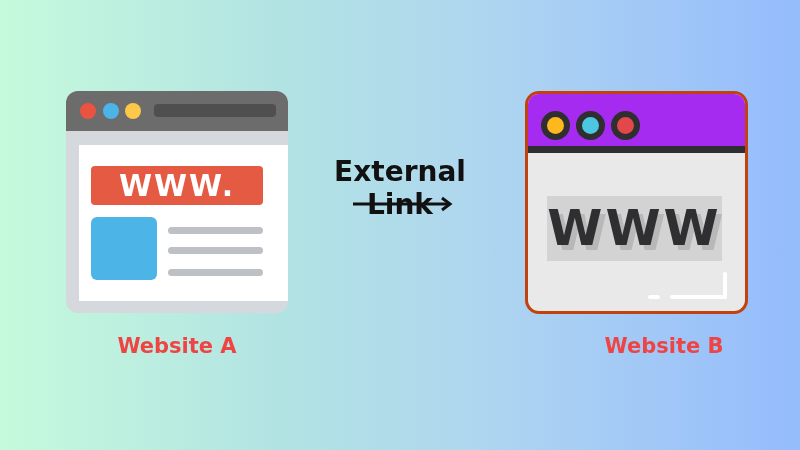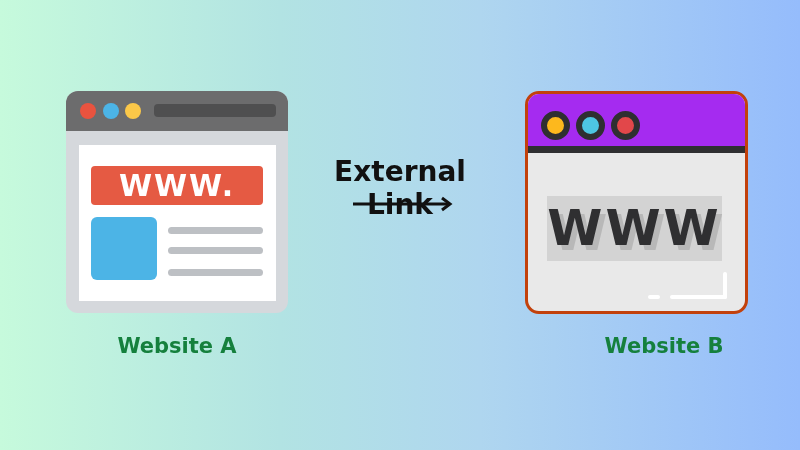--- a/index.html
+++ b/index.html
@@ -8,42 +8,42 @@
     background: linear-gradient(90deg, #c6fadc 0%, #b2e3e3 35%, #afd6ef 60%, #95bcfc 100%);
     font-family: "DejaVu Sans", "Liberation Sans", sans-serif;
   }
   .abs { position: absolute; }
 
   
   #win-a { left: 66px; top: 91px; width: 222px; height: 222px; background: #d5d8dc; border-radius: 12px; overflow: hidden; }
   #win-a .titlebar { position: absolute; left: 0; top: 0; width: 100%; height: 40px; background: #6c6c6d; }
   #win-a .dot { position: absolute; top: 12px; width: 16px; height: 16px; border-radius: 50%; }
   #win-a .addr { position: absolute; left: 88px; top: 13px; width: 122px; height: 13px; border-radius: 4px; background: #4f4f50; }
-  #win-a .content { position: absolute; left: 13px; top: 54px; width: 197px; height: 156px; background: #ffffff; }
+  #win-a .content { position: absolute; left: 13px; top: 54px; width: 197px; height: 156px; background: #ffffff; padding-left: 41px; }
   #win-a .banner { position: absolute; left: 12px; top: 21px; width: 172px; height: 39px; background: #e55a43; border-radius: 4px;
     color: #ffffff; font-weight: bold; font-size: 30px; text-align: center; line-height: 39px; letter-spacing: 2px; }
   #win-a .thumb { position: absolute; left: 12px; top: 72px; width: 66px; height: 63px; background: #4cb4e6; border-radius: 6px; }
   #win-a .line { position: absolute; left: 89px; width: 95px; height: 7px; border-radius: 4px; background: #bdc0c4; }
 
   
   #win-b { left: 525px; top: 91px; width: 223px; height: 223px; background: #e9e9e9; border: 3px solid #c2410c; box-sizing: border-box; border-radius: 14px; overflow: hidden; }
   #win-b .titlebar { position: absolute; left: 0; top: 0; width: 100%; height: 59px; background: #a52bf0; border-bottom: 7px solid #2f2f31; box-sizing: border-box; }
   #win-b .dot { position: absolute; top: 17px; width: 17px; height: 17px; border-radius: 50%; border: 6px solid #2f2f31; }
   #win-b .wwwbox { position: absolute; left: 19px; top: 102px; width: 175px; height: 65px; background: #d3d3d3;
     color: #2f2f31; font-weight: bold; font-size: 50px; text-align: center; line-height: 65px; letter-spacing: 3px;
     text-shadow: 5px 5px 0 #b8b8b8; }
   #win-b .reflect-v { position: absolute; left: 195px; top: 178px; width: 4px; height: 27px; background: #ffffff; border-radius: 2px; }
   #win-b .reflect-h1 { position: absolute; left: 142px; top: 201px; width: 57px; height: 4px; background: #ffffff; border-radius: 2px; }
   #win-b .reflect-h2 { position: absolute; left: 120px; top: 201px; width: 12px; height: 4px; background: #ffffff; border-radius: 2px; }
 
   
   #link-label { left: 300px; top: 155px; width: 200px; text-align: center; font-weight: bold; font-size: 28px; color: #111111; }
   #arrow { left: 353px; top: 196px; width: 100px; height: 16px; }
 
-  .site-label { top: 334px; width: 240px; text-align: center; font-weight: bold; font-size: 21px; color: #15803d; }
+  .site-label { top: 334px; width: 240px; text-align: center; font-weight: bold; font-size: 21px; color: #ef4444; }
   #label-a { left: 57px; }
   #label-b { left: 544px; }
 </style>
 </head>
 <body>
 
 <div id="win-a" class="abs">
   <div class="titlebar">
     <div class="dot" style="left:14px;background:#e9533f;"></div>
     <div class="dot" style="left:37px;background:#4cb4e6;"></div>

